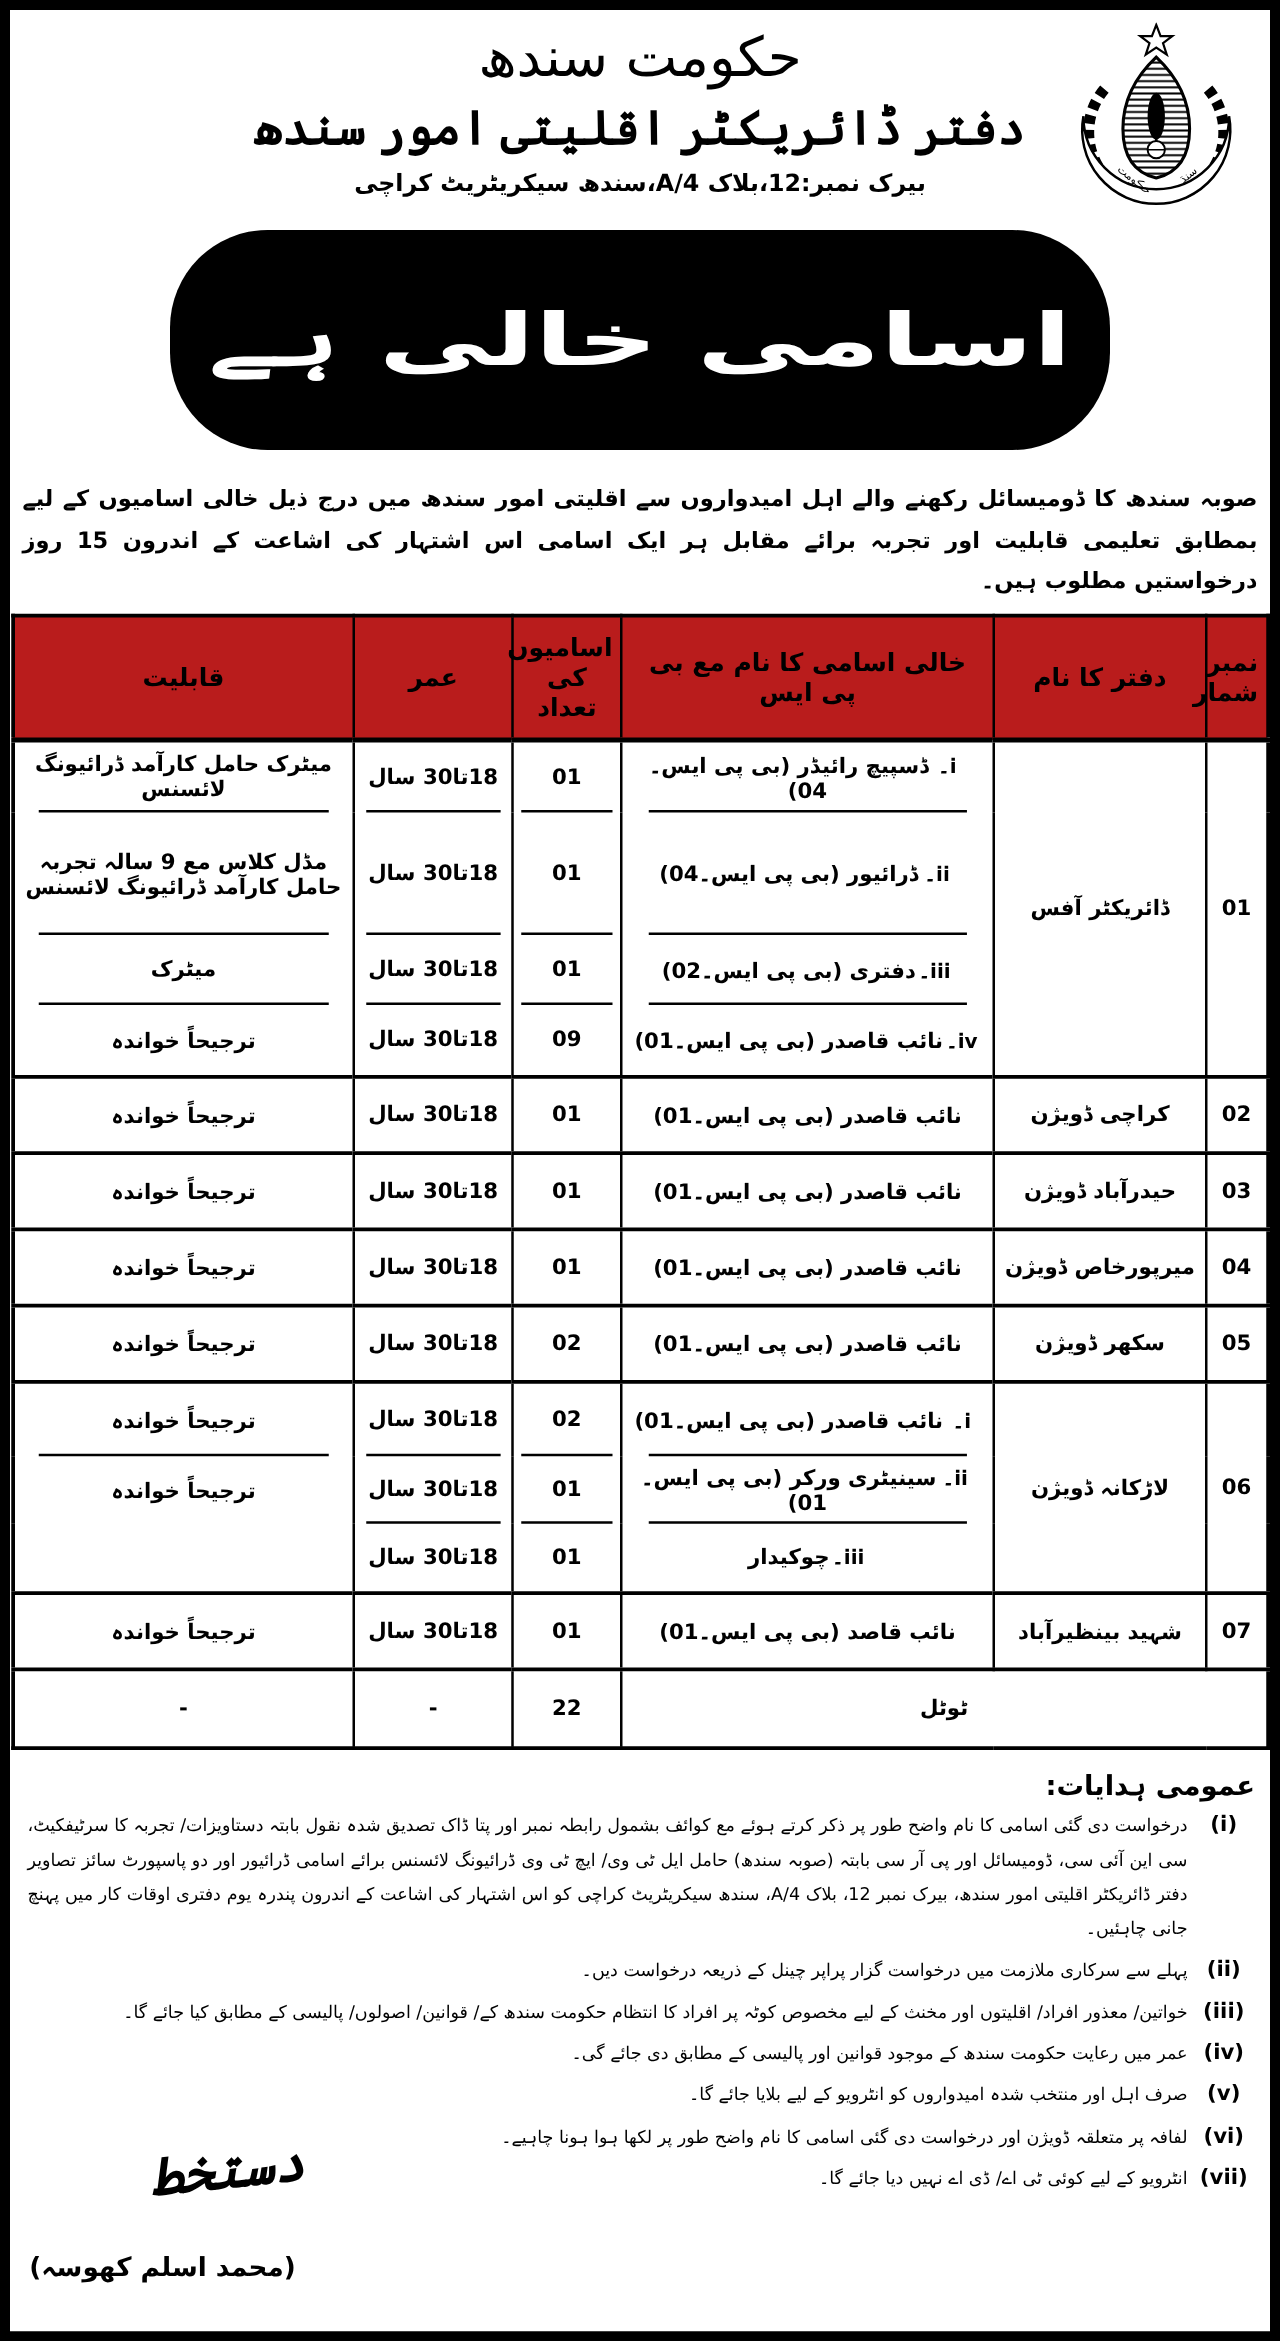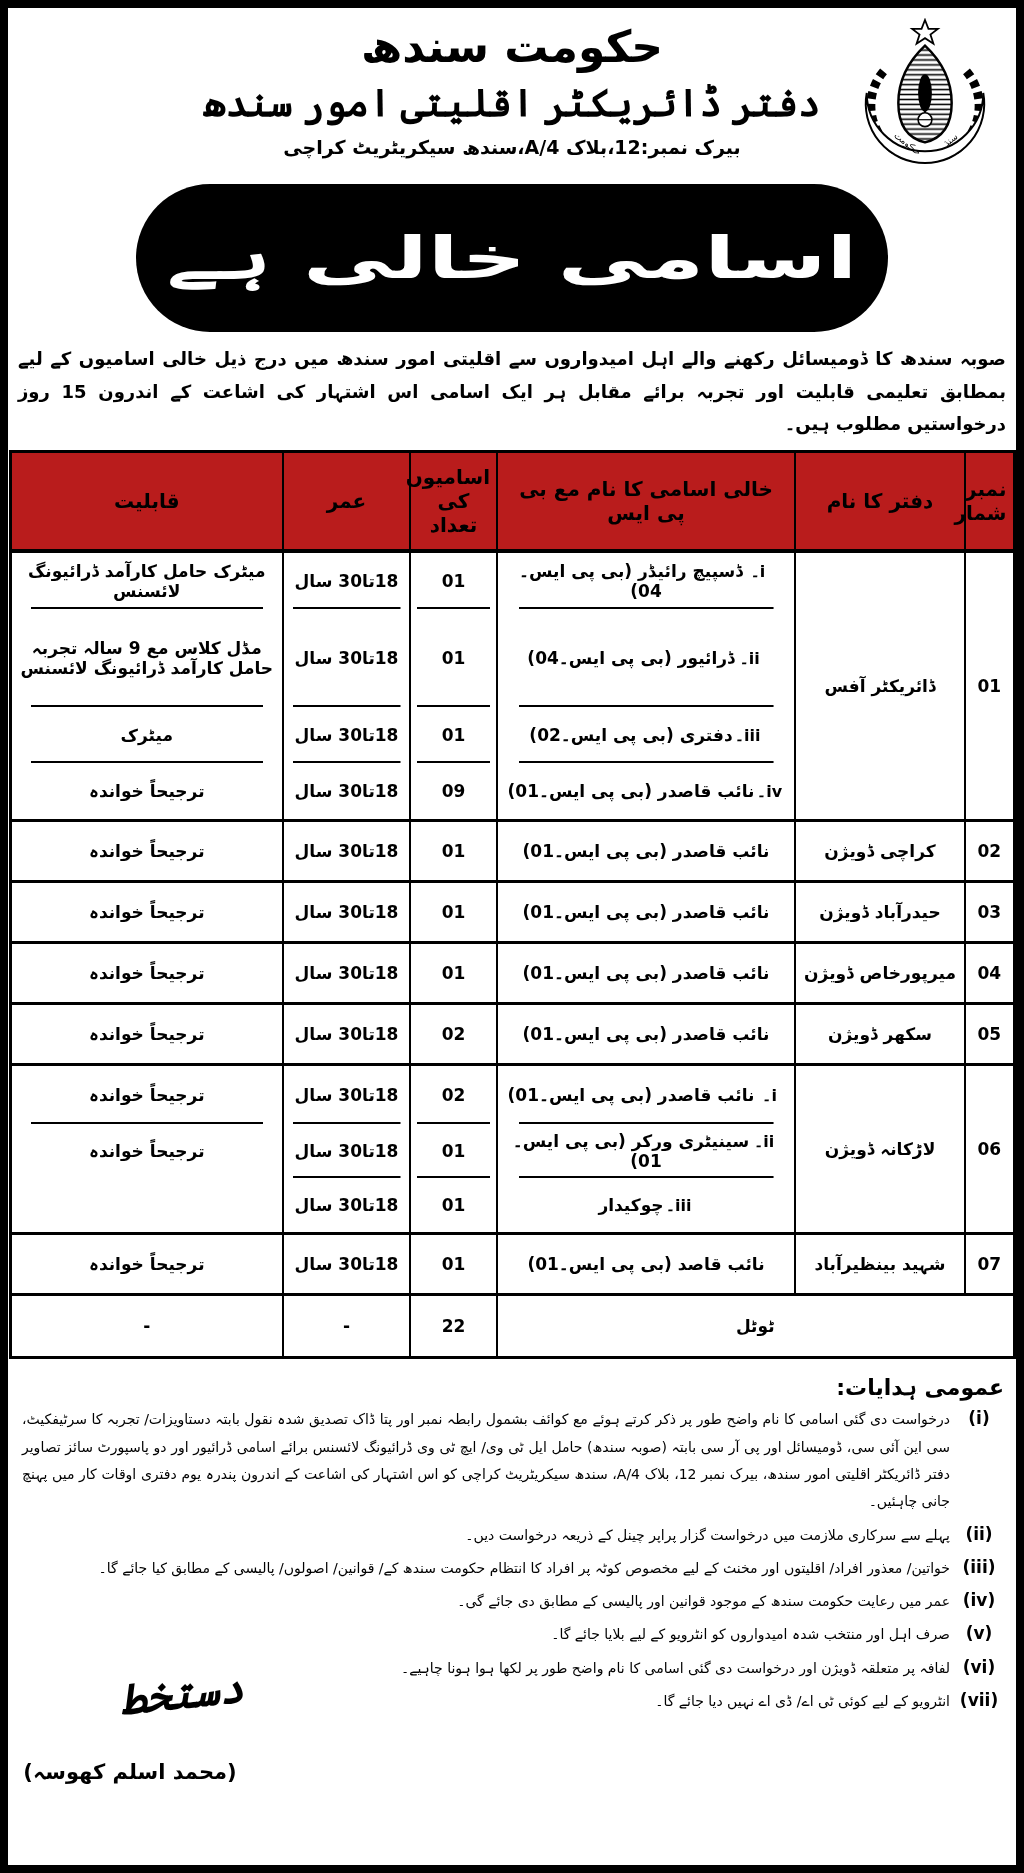--- a/index.html
+++ b/index.html
@@ -3,37 +3,37 @@
 <meta charset="utf-8">
 <style>
   html,body{margin:0;padding:0;background:#fff;}
   .sheet{
     width:1024px;height:1873px;box-sizing:border-box;border:8px solid #000;
     background:#fff;position:relative;overflow:hidden;
     font-family:"DejaVu Sans",sans-serif;color:#000;
   }
   
   .hdr{ text-align:center; direction:rtl; }
-  .title1{ font-size:44px; font-weight:bold; margin-top:14px; line-height:1.15;}
+  .title1{ font-size:44px; font-weight:normal; margin-top:14px; line-height:1.15;}
   .title2{ font-size:38px; font-weight:bold; margin-top:8px; line-height:1.2;font-family:Liberation Serif, serif;}
   .addr{ font-size:19px; font-weight:bold; margin-top:10px;}
   .emblem{ position:absolute; top:10px; right:16px; width:150px; height:158px;}
   
   .vbanner{
-    width:752px;height:148px;margin:26px auto 10px auto;background:#000;
+    width:752px;height:176px;margin:26px auto 10px auto;background:#000;
     border-radius:78px;display:flex;align-items:center;justify-content:center;
   }
   .vbanner span{
     color:#fff;font-size:58px;font-weight:bold;direction:rtl;white-space:nowrap;
     display:inline-block;transform:scaleX(1.55);
   }
   
   .intro{
     direction:rtl;text-align:justify;font-size:18px;font-weight:bold;
-    line-height:1.8;margin:11px 10px 0 10px;
+    line-height:1.8;margin:24px 10px 0 10px;
   }
   
   table.vac{
     border-collapse:collapse;direction:rtl;table-layout:fixed;
     width:1004px;margin:10px auto 0 auto;border:3px solid #000;
   }
   table.vac th{
     background:#b91c1c;border:2px solid #000;border-bottom:4px solid #000;
     font-size:20px;font-weight:bold;height:88px;padding:4px 6px;vertical-align:middle;
   }

